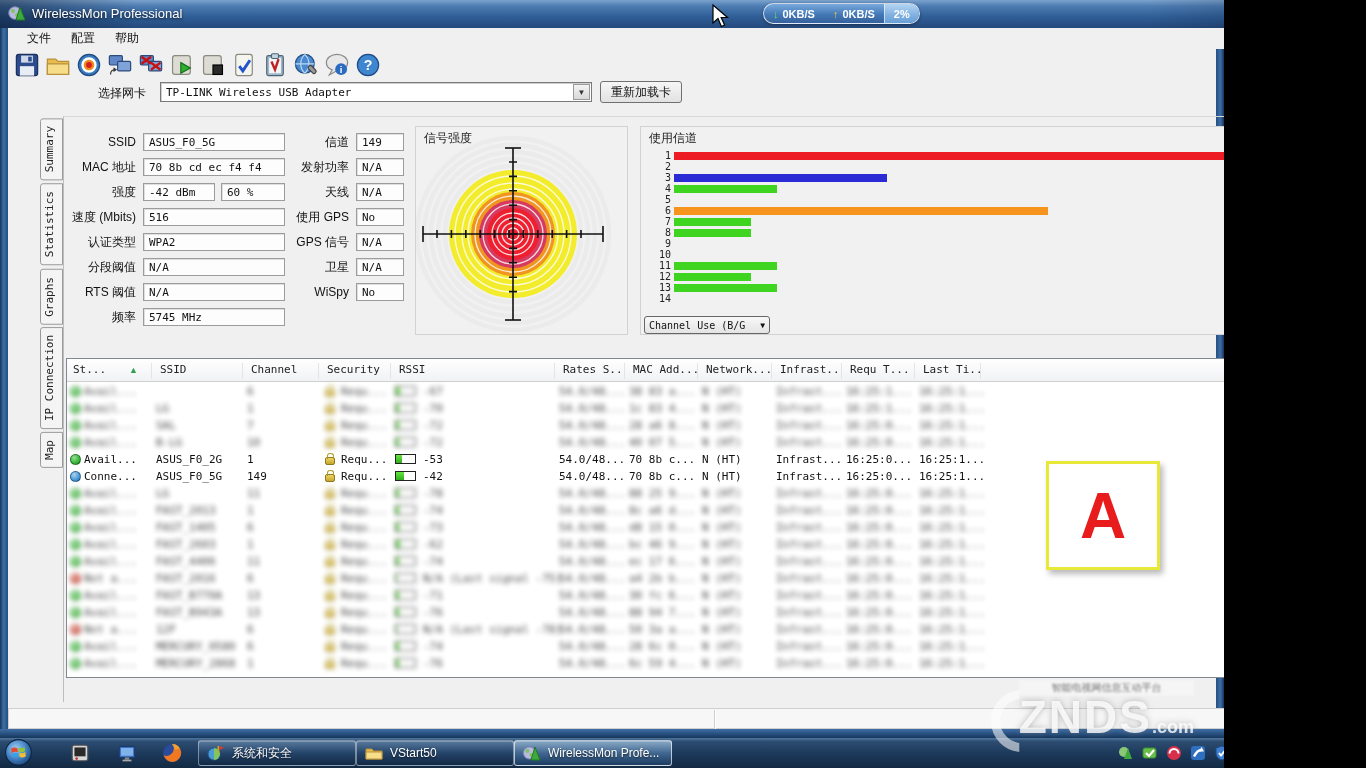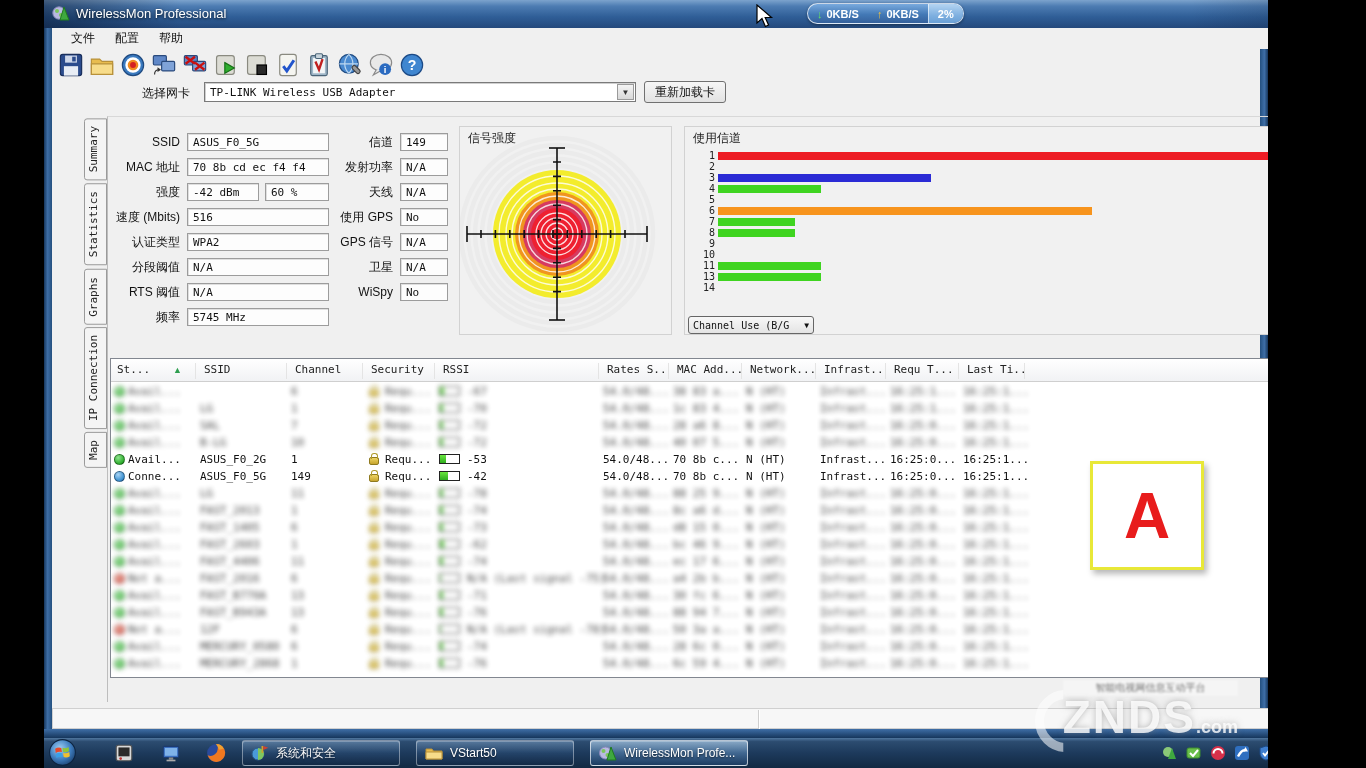--- a/index.html
+++ b/index.html
@@ -1,18 +1,18 @@
 <!DOCTYPE html>
 <html><head>
 <meta charset="utf-8">
 <style>
   html,body{margin:0;padding:0;background:#000;}
   *{box-sizing:border-box;}
   .win{position:relative;width:1224px;height:768px;overflow:hidden;
-       font-family:"Liberation Sans",sans-serif;font-size:12px;color:#111;background:#f0f0f0;margin-left:44px;}
+       font-family:"Liberation Sans",sans-serif;font-size:12px;color:#111;background:#f0f0f0;}
   .mono{font-family:"DejaVu Sans Mono",monospace;}
 
   
   .titlebar{position:absolute;left:0;top:0;width:1366px;height:28px;
     background:linear-gradient(180deg,#7ca3cd 0%,#4d7cb2 22%,#2f5e97 60%,#24497c 100%);}
   .titlebar:after{content:"";position:absolute;inset:0;
     background:linear-gradient(90deg,rgba(0,10,30,.45),rgba(0,0,0,0) 10%,rgba(0,0,0,0) 84%,rgba(0,10,30,.35));}
   .app-icon{position:absolute;left:8px;top:5px;width:18px;height:18px;z-index:3;}
   .title-text{position:absolute;left:32px;top:6px;color:#fff;font-size:13px;z-index:3;
     text-shadow:0 1px 3px rgba(0,0,0,.8);}
@@ -132,21 +132,21 @@
   .wm-main .suf{font-size:18px;letter-spacing:0;}
   .wm-arc{position:absolute;left:-28px;top:10px;width:62px;height:62px;border:9px solid rgba(255,255,255,.55);border-radius:50%;
     clip-path:polygon(0 0,46% 0,46% 100%,0 100%);}
   .cursor{position:absolute;left:712px;top:4px;z-index:50;}
 
   
   .taskbar{position:absolute;left:0;top:738px;width:1366px;height:30px;
     background:linear-gradient(180deg,#50769e 0%,#2c4c70 12%,#1d3a5c 50%,#122942 100%);}
   .orb{position:absolute;left:5px;top:1px;width:27px;height:27px;}
   .pin{position:absolute;top:5px;width:20px;height:20px;}
-  .task-btns{position:absolute;left:198px;top:2px;display:flex;gap:16px;height:26px;}
+  .task-btns{position:absolute;left:198px;top:2px;display:flex;gap:0;height:26px;}
   .task-btn{width:158px;height:26px;border:1px solid rgba(255,255,255,.4);border-radius:3px;display:flex;align-items:center;gap:7px;padding:0 8px;
     background:linear-gradient(180deg,rgba(170,205,240,.35),rgba(60,100,150,.25) 50%,rgba(15,35,65,.3));box-shadow:inset 0 1px 0 rgba(255,255,255,.25);}
   .task-btn.active{background:linear-gradient(180deg,rgba(200,230,255,.6),rgba(110,160,210,.45) 50%,rgba(40,80,130,.45));
     border-color:rgba(255,255,255,.65);}
   .task-label{color:#fff;font-size:12px;text-shadow:0 1px 2px rgba(0,0,0,.7);white-space:nowrap;overflow:hidden;}
   .task-icon{width:18px;height:16px;flex:none;}
   .tray{position:absolute;right:64px;top:0;height:30px;display:flex;align-items:center;gap:8px;}
   .tray-ic{width:16px;height:16px;}
   .clock{position:absolute;right:16px;top:0;height:30px;line-height:30px;color:#fff;font-size:12px;text-shadow:0 1px 1px #000;}
   .show-desktop{position:absolute;right:0;top:0;width:11px;height:30px;border-left:1px solid rgba(255,255,255,.45);background:rgba(255,255,255,.07);}
@@ -450,20 +450,26 @@
           <span class="ch-label">10</span>
           <div class="ch-wrap"></div>
         </div>
         <div class="ch-row">
           <span class="ch-label">11</span>
           <div class="ch-wrap">
             <div class="ch-bar" style="width: 16%; background: rgb(63, 212, 32);"></div>
           </div>
         </div>
         <div class="ch-row">
+          <span class="ch-label">12</span>
+          <div class="ch-wrap">
+            <div class="ch-bar" style="width: 12%; background: rgb(63, 212, 32);"></div>
+          </div>
+        </div>
+        <div class="ch-row">
           <span class="ch-label">13</span>
           <div class="ch-wrap">
             <div class="ch-bar" style="width: 16%; background: rgb(63, 212, 32);"></div>
           </div>
         </div>
         <div class="ch-row">
           <span class="ch-label">14</span>
           <div class="ch-wrap"></div>
         </div>
       </div>

